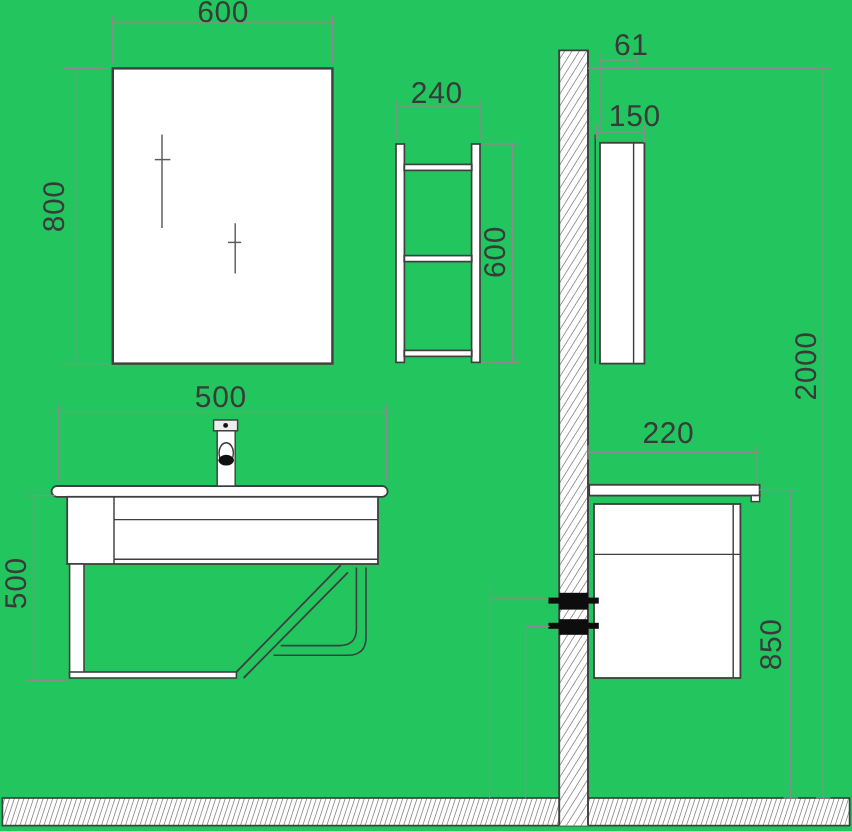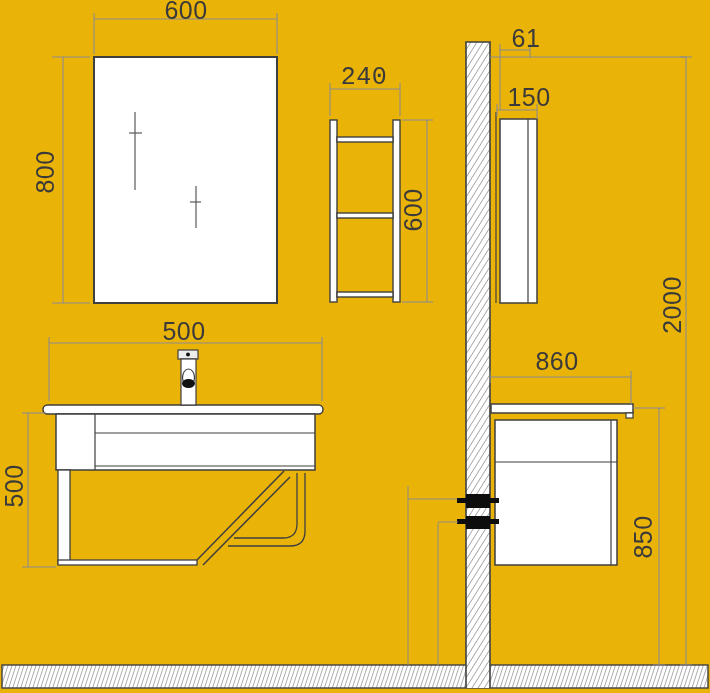--- a/index.html
+++ b/index.html
@@ -1,17 +1,17 @@
 <!DOCTYPE html>
 <html><head>
 <meta charset="utf-8">
 <style>
   html,body{margin:0;padding:0;background:#ffffff;}
   .canvas{
-    position:relative;width:710px;height:693px;background:#eab308;overflow:hidden;
+    position:relative;width:710px;height:693px;background:#22c55e;overflow:hidden;
     font-family:"Liberation Sans",sans-serif;
   }
   .canvas svg{position:absolute;left:0;top:0;}
   .dim{
     position:absolute;width:80px;height:26px;line-height:26px;text-align:center;
     font-size:25px;color:#3a3a3a;letter-spacing:.5px;user-select:none;white-space:nowrap;
   }
   .rot{transform:rotate(-90deg);transform-origin:center;}
 </style>
 </head>
@@ -165,23 +165,23 @@
       <g>
         <line x1="633" y1="408" x2="665" y2="408"></line>
         <line x1="659" y1="408" x2="659" y2="665"></line>
         <line x1="653" y1="665" x2="665" y2="665"></line>
       </g>
     </g>
   </svg>
 
   <div class="dim" style="left:146px;top:-3px;">600</div>
   <div class="dim rot" style="left:5px;top:159px;">800</div>
-  <div class="dim" style="left:324px;top:65px;font-family:Liberation Mono, monospace;">240</div>
+  <div class="dim" style="left:324px;top:65px;">240</div>
   <div class="dim rot" style="left:373px;top:197px;">600</div>
   <div class="dim" style="left:489px;top:84px;">150</div>
   <div class="dim" style="left:486px;top:25px;">61</div>
   <div class="dim rot" style="left:632px;top:292px;">2000</div>
   <div class="dim" style="left:144px;top:318px;">500</div>
   <div class="dim rot" style="left:-26px;top:473px;">500</div>
-  <div class="dim" style="left:517px;top:348px;">860</div>
+  <div class="dim" style="left:517px;top:348px;">220</div>
   <div class="dim rot" style="left:603px;top:524px;">850</div>
 
 </div>
 
 </body></html>

